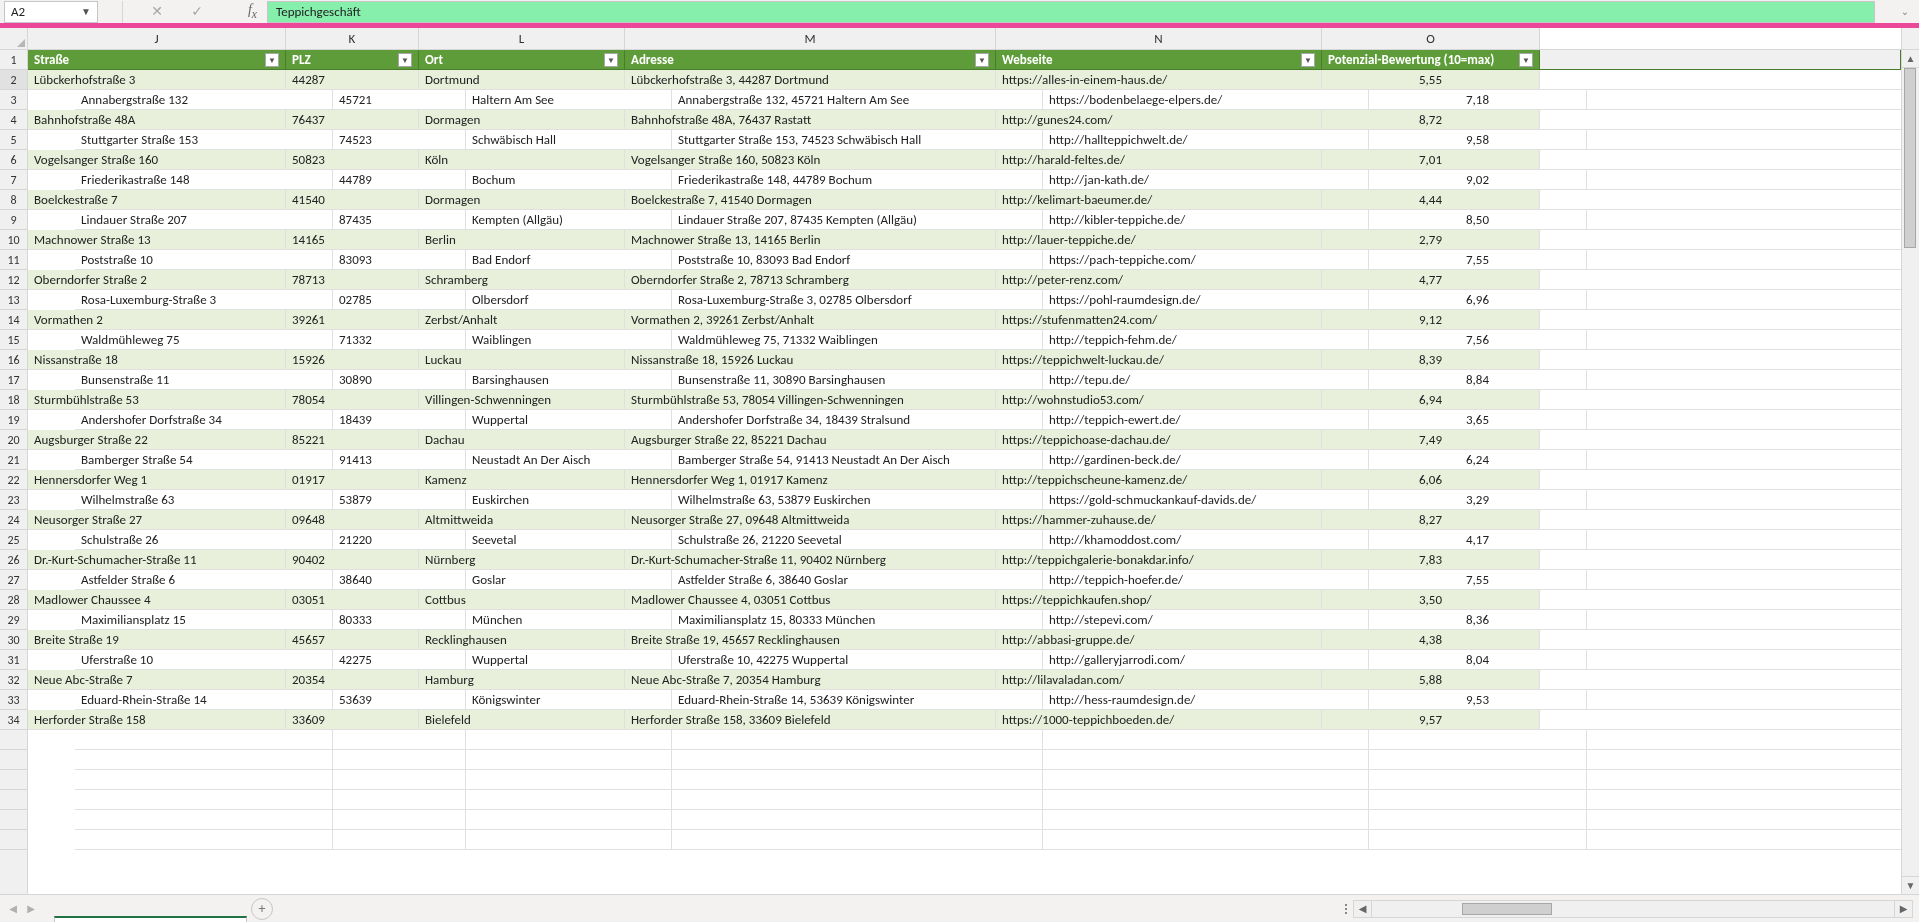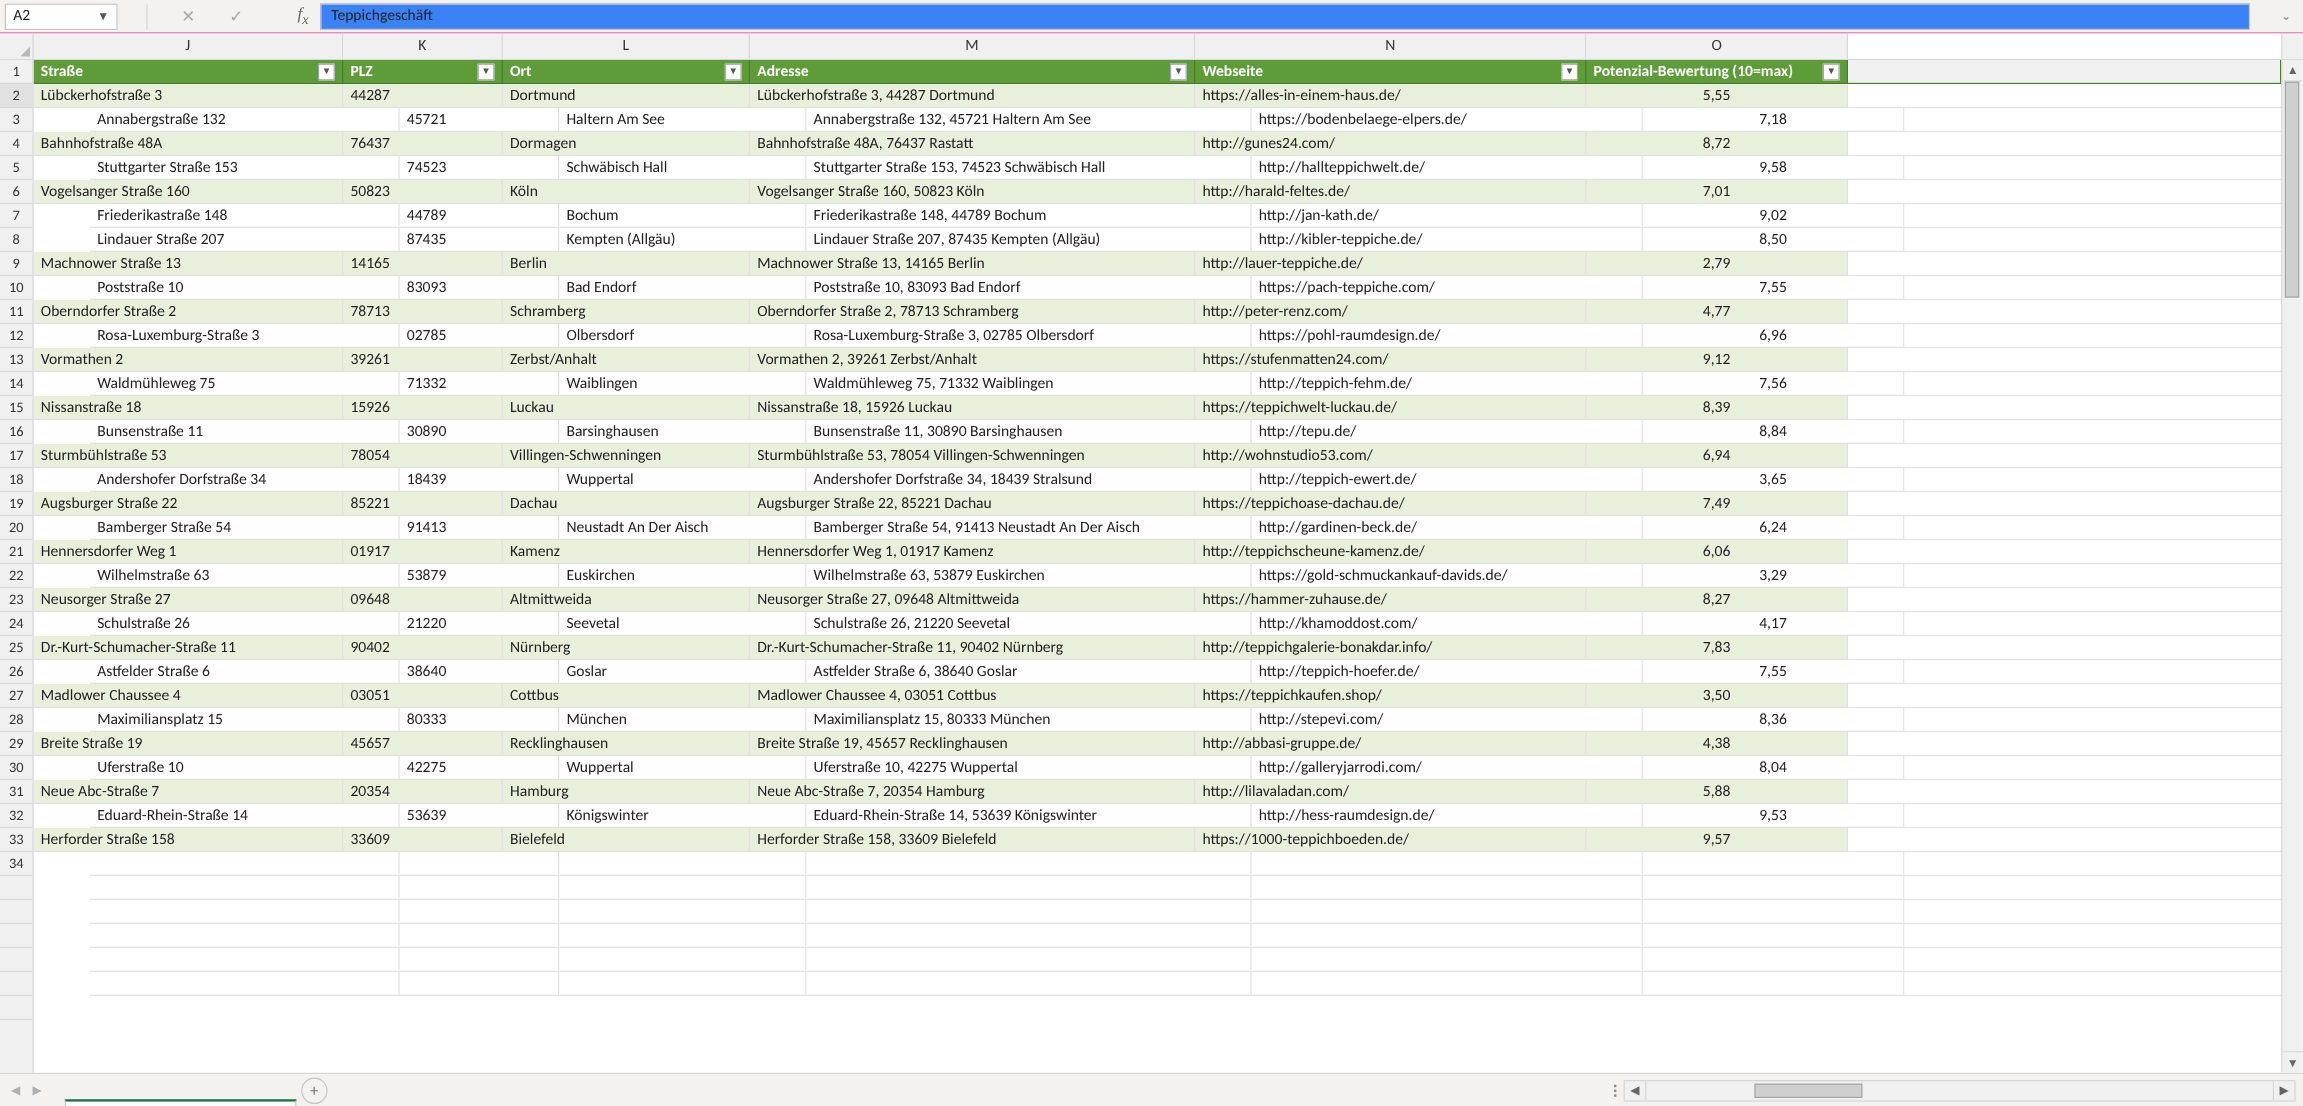--- a/index.html
+++ b/index.html
@@ -1,27 +1,27 @@
 <!DOCTYPE html>
 <html><head>
 <meta charset="utf-8">
 <style>
   * { box-sizing: border-box; margin: 0; padding: 0; }
   html, body { width: 100%; height: 100%; font-family: Calibri, 'Segoe UI', Arial, sans-serif; font-size: 14px; color: #222; background: #fff; overflow: hidden; }
   .app { display: flex; flex-direction: column; width: 1919px; height: 922px; }
 
   
-  .formula-bar { display: flex; align-items: center; height: 28px; background: #f3f2f1; border-bottom: 1px solid #ec4899; padding: 0 4px; gap: 20px; }
+  .formula-bar { display: flex; align-items: center; height: 28px; background: #f3f2f1; border-bottom: 5px solid #ec4899; padding: 0 4px; gap: 20px; }
   .name-box { display: flex; align-items: center; width: 94px; height: 22px; background: #fff; border: 1px solid #c6c6c6; padding: 0 6px; justify-content: space-between; }
   .name-box span.val { font-size: 13px; }
   .dd-icon { color: #555; font-size: 10px; }
   .fb-sep { width: 1px; height: 22px; background: #d6d6d6; margin: 0 4px; }
   .fb-btn { width: 20px; height: 22px; display: inline-flex; align-items: center; justify-content: center; color: #a6a6a6; font-size: 14px; }
   .fx-icon { font-style: italic; font-family: 'Times New Roman', serif; color: #666; font-size: 14px; margin-left: 31px; }
-  .formula-input { flex: 1; height: 22px; background: #3b82f6; border: 1px solid #c6c6c6; padding: 0 8px; display: flex; align-items: center; font-size: 13px; }
+  .formula-input { flex: 1; height: 22px; background: #86efac; border: 1px solid #c6c6c6; padding: 0 8px; display: flex; align-items: center; font-size: 13px; }
   .fb-expand { width: 20px; display: flex; align-items: center; justify-content: center; color: #888; font-size: 10px; }
 
   
   .col-header-bar { display: flex; height: 22px; background: #f0f0f0; border-bottom: 1px solid #d6d6d6; }
   .corner { width: 28px; border-right: 1px solid #d6d6d6; background: #f0f0f0; position: relative; }
   .corner::after { content: ""; position: absolute; right: 2px; bottom: 2px; width: 0; height: 0; border-left: 8px solid transparent; border-bottom: 8px solid #b7b7b7; }
   .col-hd { border-right: 1px solid #d6d6d6; display: flex; align-items: center; justify-content: center; font-size: 13px; color: #333; background: #f0f0f0; }
   .scroll-spacer { width: 18px; background: #f0f0f0; border-left: 1px solid #d6d6d6; }
 
   
@@ -222,20 +222,29 @@
         </div>
         <div class="row">
           <div class="cell c-J">Friederikastraße 148</div>
           <div class="cell c-K">44789</div>
           <div class="cell c-L">Bochum</div>
           <div class="cell c-M">Friederikastraße 148, 44789 Bochum</div>
           <div class="cell c-N">http://jan-kath.de/</div>
           <div class="cell c-O center">9,02</div>
           <div class="cell c-rest"></div>
         </div>
+        <div class="row band">
+          <div class="cell c-J">Boelckestraße 7</div>
+          <div class="cell c-K">41540</div>
+          <div class="cell c-L">Dormagen</div>
+          <div class="cell c-M">Boelckestraße 7, 41540 Dormagen</div>
+          <div class="cell c-N">http://kelimart-baeumer.de/</div>
+          <div class="cell c-O center">4,44</div>
+          <div class="cell c-rest"></div>
+        </div>
         <div class="row">
           <div class="cell c-J">Lindauer Straße 207</div>
           <div class="cell c-K">87435</div>
           <div class="cell c-L">Kempten (Allgäu)</div>
           <div class="cell c-M">Lindauer Straße 207, 87435 Kempten (Allgäu)</div>
           <div class="cell c-N">http://kibler-teppiche.de/</div>
           <div class="cell c-O center">8,50</div>
           <div class="cell c-rest"></div>
         </div>
         <div class="row band">

